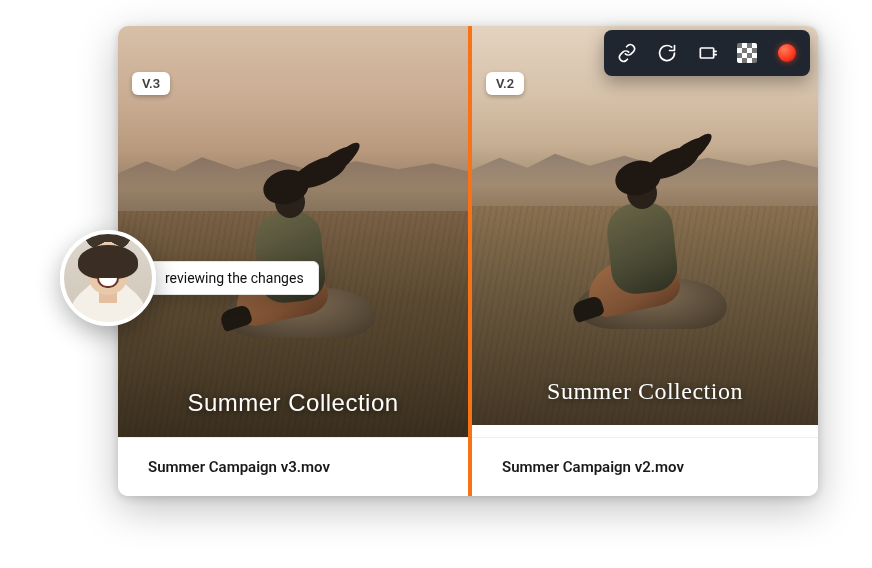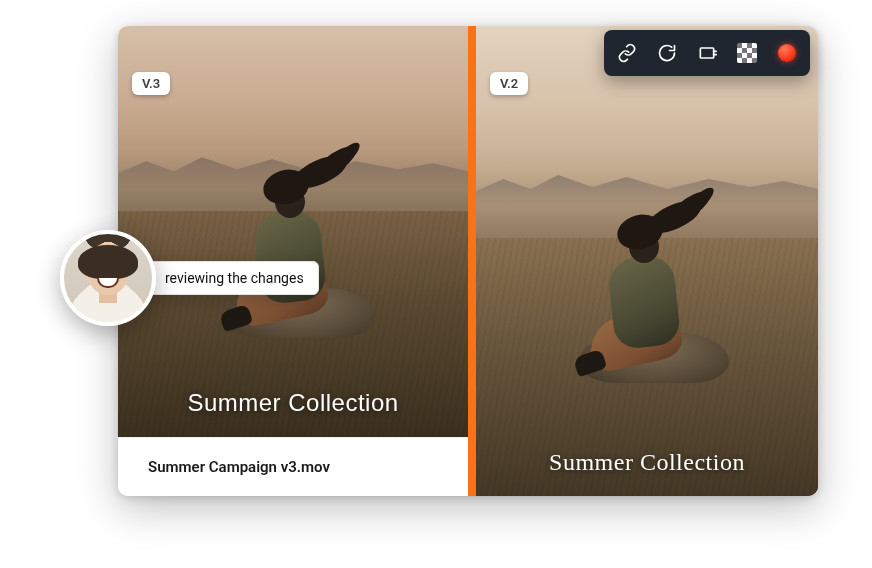--- a/index.html
+++ b/index.html
@@ -23,21 +23,21 @@
     display: flex;
     background: #fff;
   }
   .pane {
     flex: 1 1 50%;
     position: relative;
     display: flex;
     flex-direction: column;
     min-width: 0;
   }
-  .pane + .pane { border-left: 8px solid #f97316; gap: 12px; }
+  .pane + .pane { border-left: 4px solid #f97316; gap: 12px; }
   .thumb {
     flex: 1 1 auto;
     position: relative;
     overflow: hidden;
   }
   
   .scene {
     position: absolute; inset: 0;
     
     background:
@@ -306,20 +306,21 @@
               <span class="h1"></span>
               <span class="h2"></span>
               <span class="h3"></span>
               <span class="h4"></span>
             </div>
         </div>
       </div>
       <div class="version-badge">V.2</div>
       <div class="overlay-title">Summer Collection</div>
     </div>
+    <div class="filename-bar">Summer Campaign v2.mov</div>
   </div>
 
 </div>
 
 <div class="toolbar">
   <div class="tb-btn">
     <svg viewBox="0 0 24 24">
         <path d="M10 13a5 5 0 0 0 7 0l3-3a5 5 0 0 0-7-7l-1.5 1.5"></path>
         <path d="M14 11a5 5 0 0 0-7 0l-3 3a5 5 0 0 0 7 7l1.5-1.5"></path>
       </svg>

